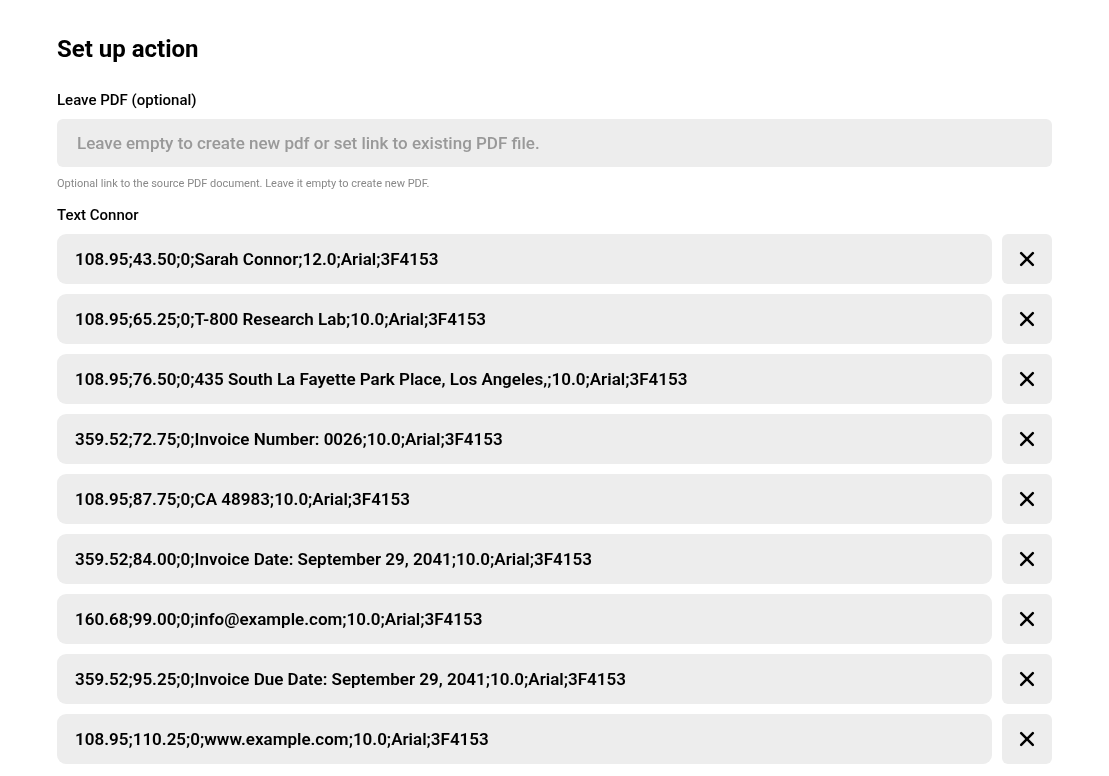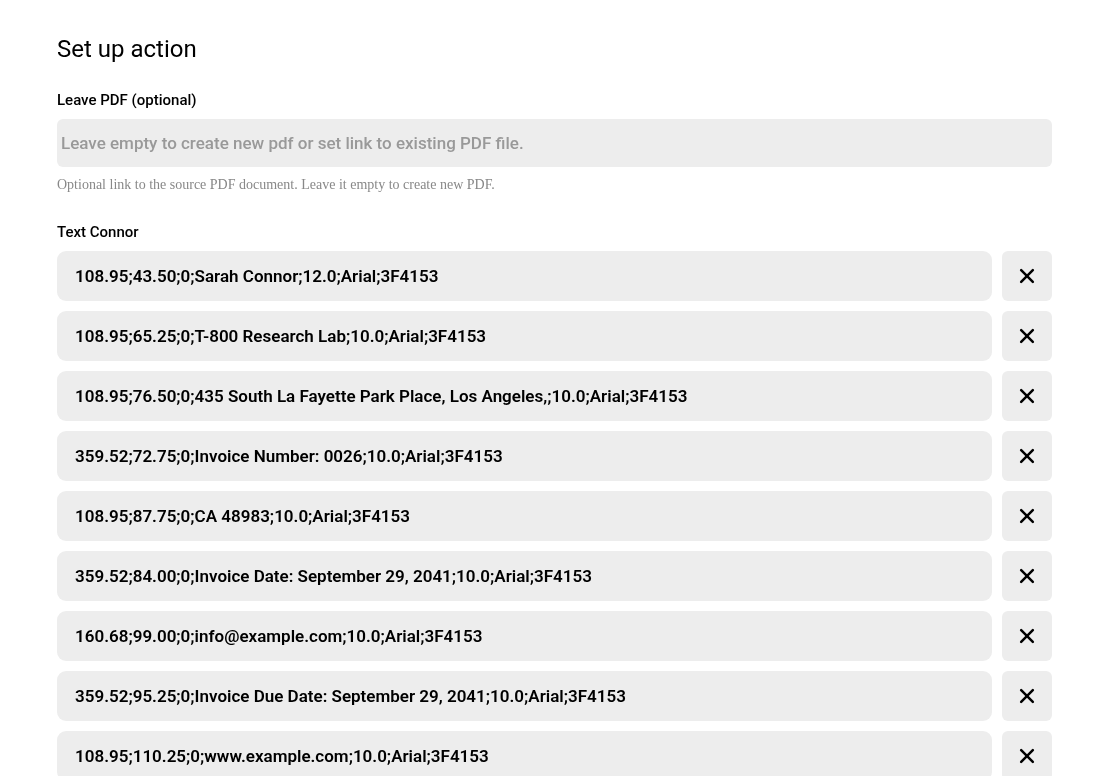--- a/index.html
+++ b/index.html
@@ -8,51 +8,50 @@
       box-sizing: border-box;
     }
     body {
       font-family: -apple-system, BlinkMacSystemFont, "Segoe UI", Roboto, "Helvetica Neue", Arial, sans-serif;
       background: #ffffff;
       padding: 35px 57px;
       width: 1109px;
     }
     .page-title {
       font-size: 24px;
-      font-weight: 400;
+      font-weight: 700;
       color: #000000;
       margin-bottom: 28px;
     }
     .field-label {
       font-size: 15px;
       font-weight: 500;
       color: #000000;
       margin-bottom: 10px;
       display: block;
     }
     .input-field {
       width: 100%;
       background: #ededed;
       border: none;
       border-radius: 6px;
-      padding: 14px 4px;
+      padding: 14px 20px;
       font-size: 17px;
       color: #333;
       margin-bottom: 10px;
       font-family: inherit;
     }
     .input-field::placeholder {
       color: #999999;
       font-weight: 500;
     }
     .help-text {
-      font-size: 14px;
+      font-size: 11px;
       color: #888888;
-      margin-bottom: 30px;
-      font-family: Liberation Serif, serif;
+      margin-bottom: 16px;
     }
     .list-row {
       display: flex;
       align-items: center;
       gap: 10px;
       margin-bottom: 10px;
     }
     .list-item {
       flex: 1;
       background: #ededed;

